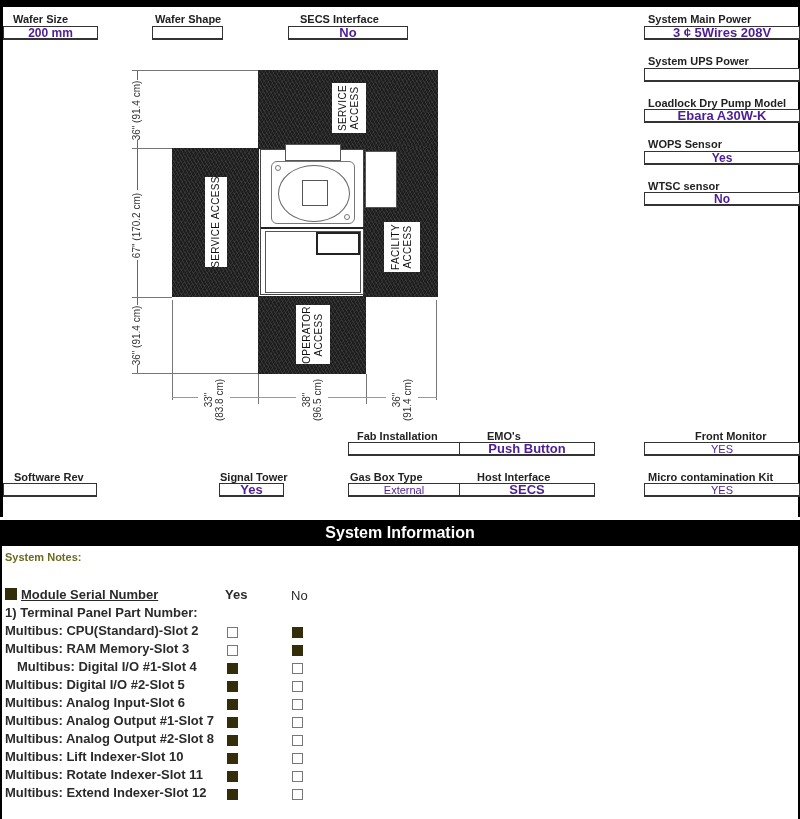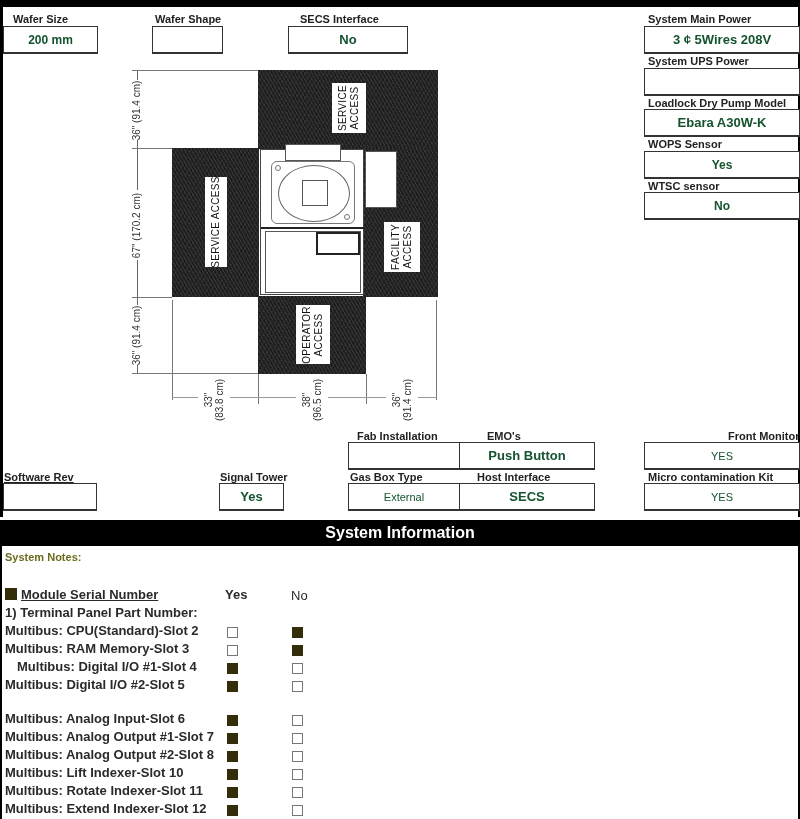--- a/index.html
+++ b/index.html
@@ -2,21 +2,21 @@
 <html><head>
 <meta charset="utf-8">
 <style>
   * { box-sizing: border-box; margin: 0; padding: 0; }
   body { width: 800px; height: 819px; background: #fff; font-family: "Liberation Sans", sans-serif; position: relative; overflow: hidden; color: #111; }
   .abs { position: absolute; }
   .topbar { left: 0; top: 0; width: 800px; height: 7px; background: #000; }
   .leftrule { left: 0; top: 7px; width: 3px; height: 510px; background: #000; }
   .rightrule { right: 0; top: 7px; width: 2px; height: 510px; background: #000; }
   .lbl { font-size: 11px; font-weight: bold; color: #222; white-space: nowrap; }
-  .box { border: 1px solid #333; border-bottom: 2px solid #333; height: 28px; font-size: 12px; font-weight: bold; color: #14532d; display: flex; align-items: center; justify-content: center; white-space: nowrap; background: #fff; }
+  .box { border: 1px solid #333; border-bottom: 2px solid #333; height: 14px; font-size: 12px; font-weight: bold; color: #4c1d95; display: flex; align-items: center; justify-content: center; white-space: nowrap; background: #fff; }
   .box.light { font-weight: normal; font-size: 11px; }
   .box.big { font-size: 13px; }
   .hatch { background-color: #1e1e1e; background-image: repeating-linear-gradient(60deg, rgba(90,90,90,0.35) 0 1px, transparent 1px 3px), repeating-linear-gradient(-60deg, rgba(60,60,60,0.35) 0 1px, transparent 1px 4px); }
   .tag { background: #fff; display: flex; align-items: center; justify-content: center; }
   .tag span { font-size: 10px; letter-spacing: 0.3px; color: #111; text-align: center; line-height: 12px; white-space: nowrap; }
   .vtxt { transform: rotate(-90deg); display: inline-block; }
   .dimtxt { font-size: 10px; color: #333; white-space: nowrap; text-align: center; line-height: 11px; }
   .section-header { left: 0; top: 520px; width: 800px; height: 26px; background: #000; color: #fff; font-size: 16px; font-weight: bold; display: flex; align-items: center; justify-content: center; }
   .bottom-left-rule { left: 0; top: 546px; width: 2px; height: 273px; background: #000; }
   .bottom-right-rule { right: 0; top: 546px; width: 2px; height: 273px; background: #000; }
@@ -130,24 +130,24 @@
     <span class="dimtxt vtxt"><span>36"</span><br><span>(91.4 cm)</span></span>
   </div>
 </div>
 
 <div class="abs lbl" style="left:357px;top:430px;">Fab Installation</div>
 <div class="abs box" style="left:348px;top:442px;width:112px;"></div>
 
 <div class="abs lbl" style="left:487px;top:430px;">EMO's</div>
 <div class="abs box big" style="left:459px;top:442px;width:136px;">Push Button</div>
 
-<div class="abs lbl" style="left:728px;top:430px;">Front Monitor</div>
+<div class="abs lbl" style="left:695px;top:430px;">Front Monitor</div>
 <div class="abs box light" style="left:644px;top:442px;width:156px;">YES</div>
 
-<div class="abs lbl" style="left:4px;top:471px;text-decoration:underline;">Software Rev</div>
+<div class="abs lbl" style="left:14px;top:471px;">Software Rev</div>
 <div class="abs box" style="left:3px;top:483px;width:94px;"></div>
 
 <div class="abs lbl" style="left:220px;top:471px;">Signal Tower</div>
 <div class="abs box big" style="left:219px;top:483px;width:65px;">Yes</div>
 
 <div class="abs lbl" style="left:350px;top:471px;">Gas Box Type</div>
 <div class="abs box light" style="left:348px;top:483px;width:112px;">External</div>
 
 <div class="abs lbl" style="left:477px;top:471px;">Host Interface</div>
 <div class="abs box big" style="left:459px;top:483px;width:136px;">SECS</div>
@@ -181,21 +181,21 @@
   <div style="position:relative;height:18px;">
     <span class="abs row-text" style="left:0;top:0;padding-left:12px;">Multibus: Digital I/O #1-Slot 4</span>
     <span class="abs cb on" style="left:222px;top:4px;"></span>
     <span class="abs cb" style="left:287px;top:4px;"></span>
   </div>
   <div style="position:relative;height:18px;text-decoration:underline;">
     <span class="abs row-text" style="left:0;top:0;">Multibus: Digital I/O #2-Slot 5</span>
     <span class="abs cb on" style="left:222px;top:4px;"></span>
     <span class="abs cb" style="left:287px;top:4px;"></span>
   </div>
-  <div style="position:relative;height:18px;margin-top:16px;">
+  <div style="position:relative;height:18px;">
     <span class="abs row-text" style="left:0;top:0;">Multibus: Analog Input-Slot 6</span>
     <span class="abs cb on" style="left:222px;top:4px;"></span>
     <span class="abs cb" style="left:287px;top:4px;"></span>
   </div>
   <div style="position:relative;height:18px;">
     <span class="abs row-text" style="left:0;top:0;">Multibus: Analog Output #1-Slot 7</span>
     <span class="abs cb on" style="left:222px;top:4px;"></span>
     <span class="abs cb" style="left:287px;top:4px;"></span>
   </div>
   <div style="position:relative;height:18px;">

